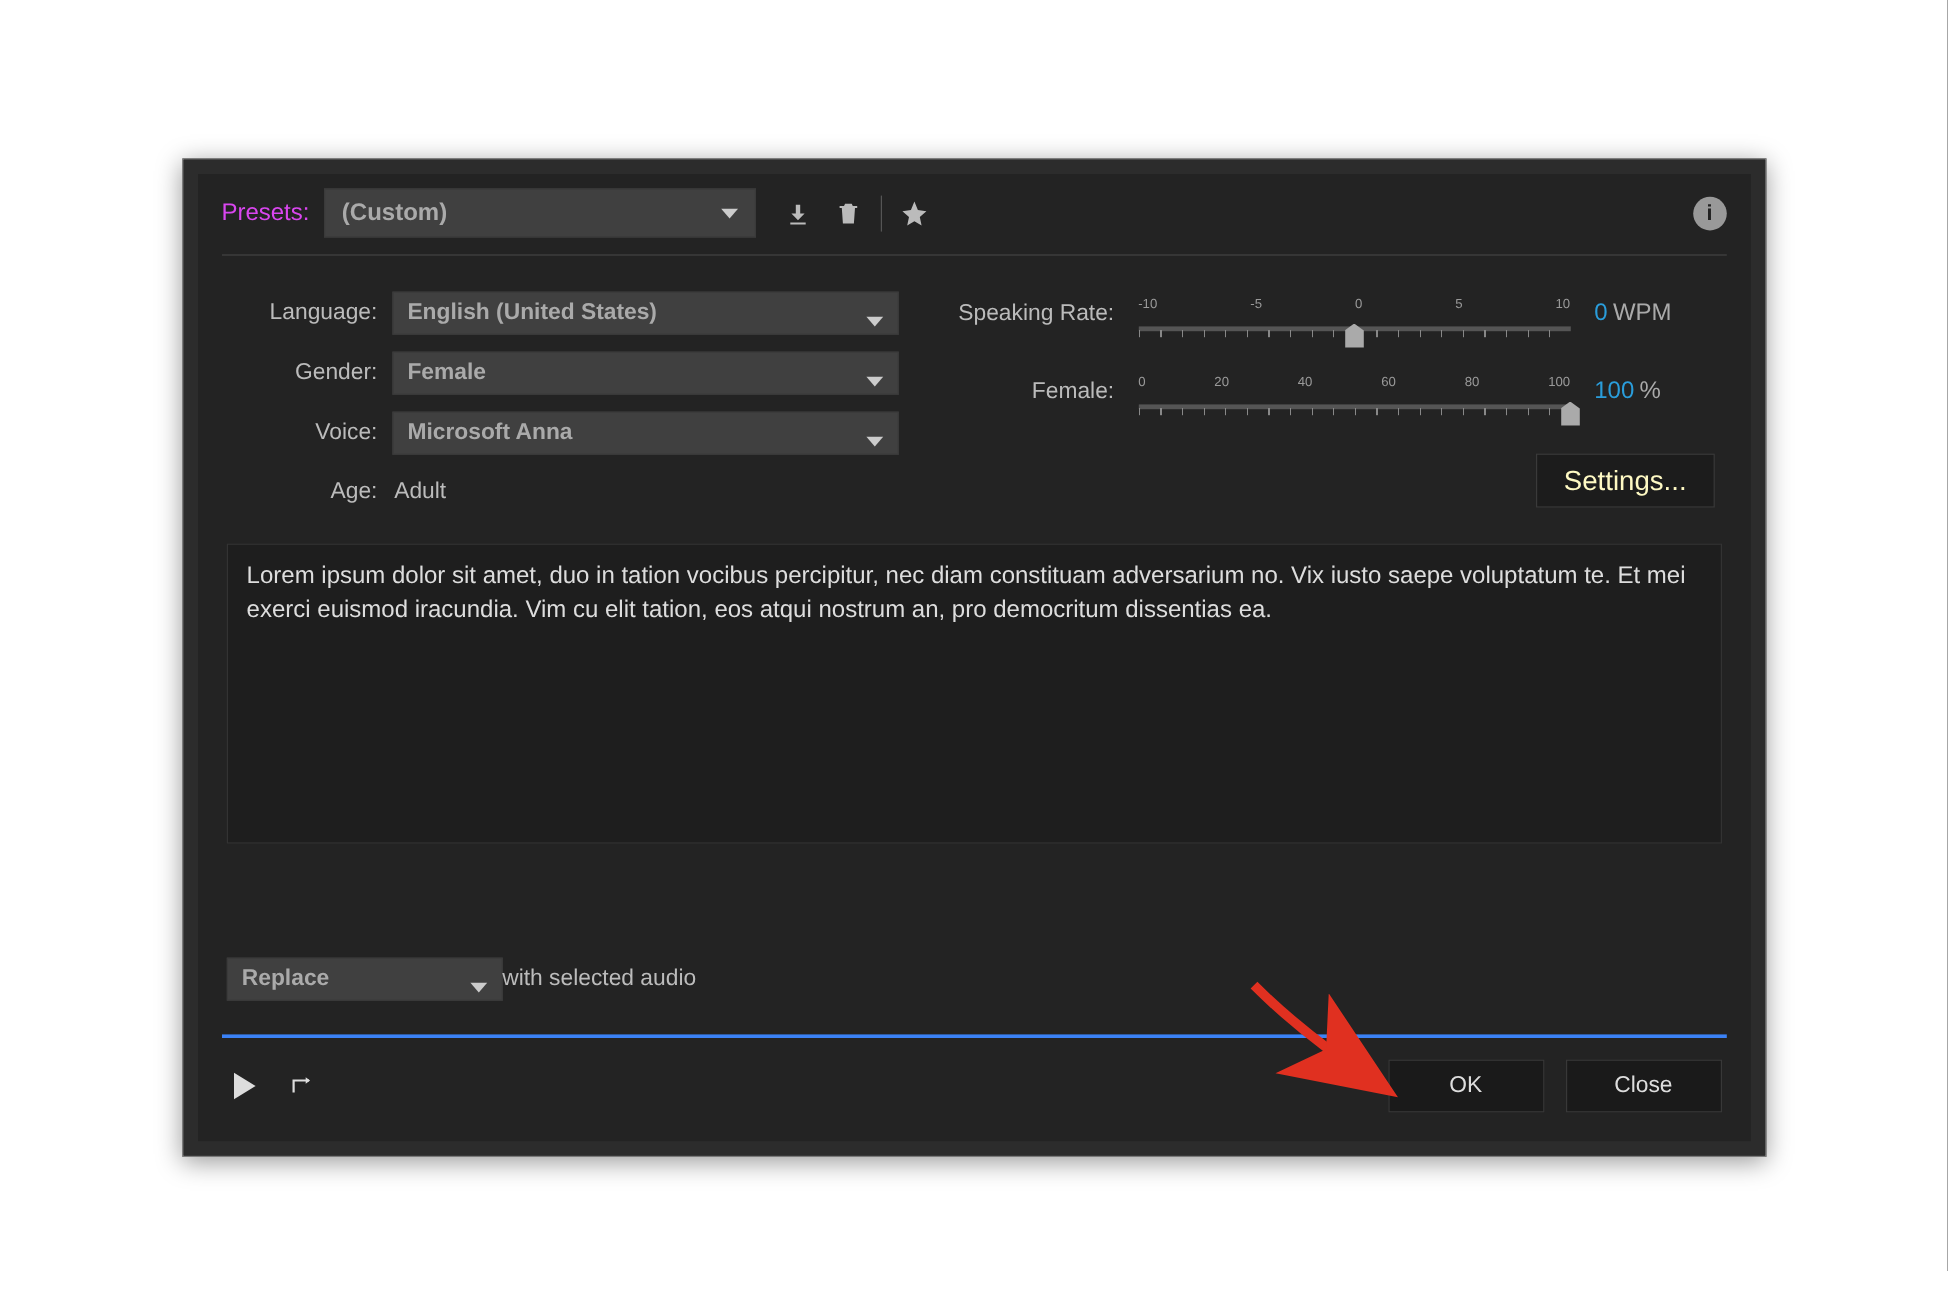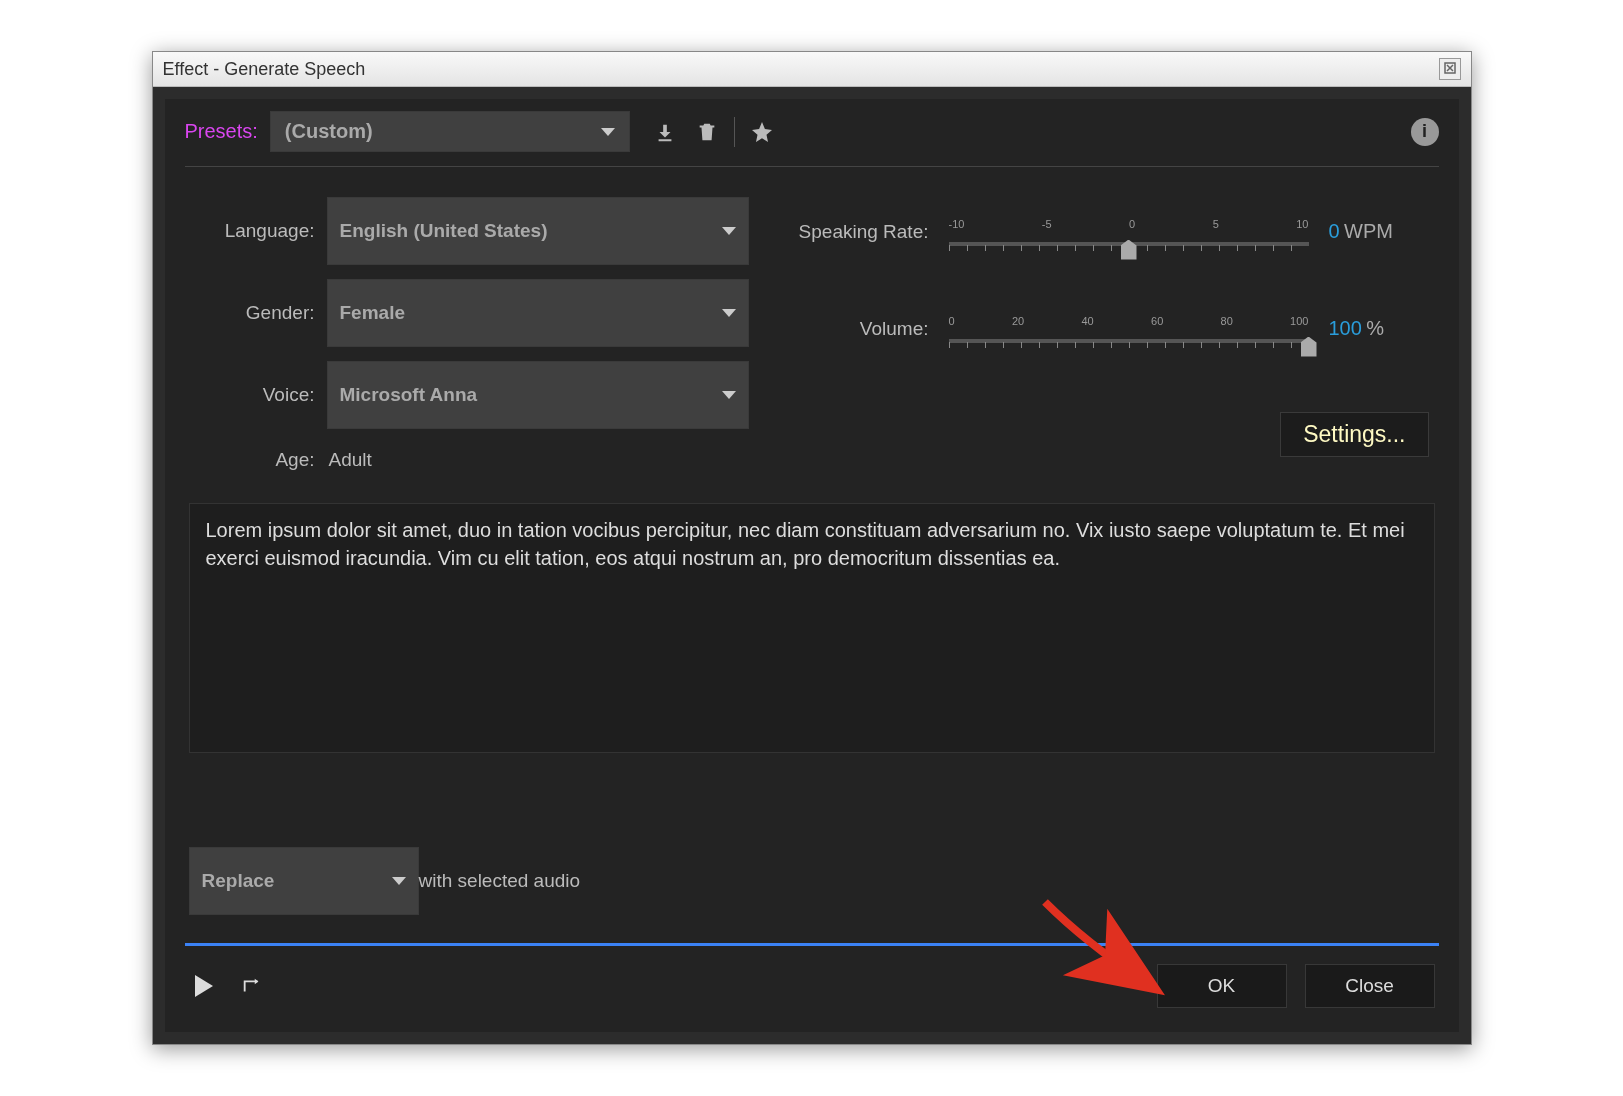--- a/index.html
+++ b/index.html
@@ -62,21 +62,21 @@
       border: 1px solid #3a3a3a;
       color: #aaa;
       font-size: 20px;
       padding: 8px 14px;
       display: flex;
       align-items: center;
       justify-content: space-between;
       cursor: pointer;
       font-weight: bold;
     }
-    .dropdown.small { padding: 22px 12px; font-size: 19px; }
+    .dropdown.small { padding: 6px 12px; font-size: 19px; align-items: flex-end; }
     .caret {
       width: 0; height: 0;
       border-left: 7px solid transparent;
       border-right: 7px solid transparent;
       border-top: 8px solid #ccc;
     }
     .icon-row { display:flex; gap: 12px; align-items:center; margin-left: 8px;}
     .icon {
       color: #bbb;
       font-size: 22px;
@@ -230,31 +230,20 @@
       position:absolute;
       left: 870px;
       bottom: 30px;
       pointer-events:none;
     }
   </style>
 </head>
 <body>
 
 <div class="dialog">
-  <div class="titlebar">
-    <span>Effect - Generate Speech</span>
-    <div class="close-x">
-      <span>
-        <svg width="12" height="12" viewBox="0 0 12 12">
-            <rect x="1" y="1" width="10" height="10" fill="none" stroke="#666" stroke-width="1.5"></rect>
-            <path d="M3 3 L9 9 M9 3 L3 9" stroke="#666" stroke-width="1.5"></path>
-          </svg>
-      </span>
-    </div>
-  </div>
 
   <div class="content">
     <div class="inner rel-container">
 
       <div class="toolbar">
         <span class="label">Presets:</span>
         <div class="dropdown preset-select">
           <span>(Custom)</span>
           <span class="caret"></span>
         </div>
@@ -316,21 +305,21 @@
             </div>
             <div class="slider-track">
               <div class="slider-thumb" style="left:50%"></div>
             </div>
           </div>
           <div>
             <span class="value-blue">0</span>
             <span class="value-unit">WPM</span>
           </div>
 
-          <span class="right-label">Volume:</span>
+          <span class="right-label">Female:</span>
           <div class="slider-wrap">
             <div class="slider-ticks">
               <span>0</span>
               <span>20</span>
               <span>40</span>
               <span>60</span>
               <span>80</span>
               <span>100</span>
             </div>
             <div class="slider-track">

